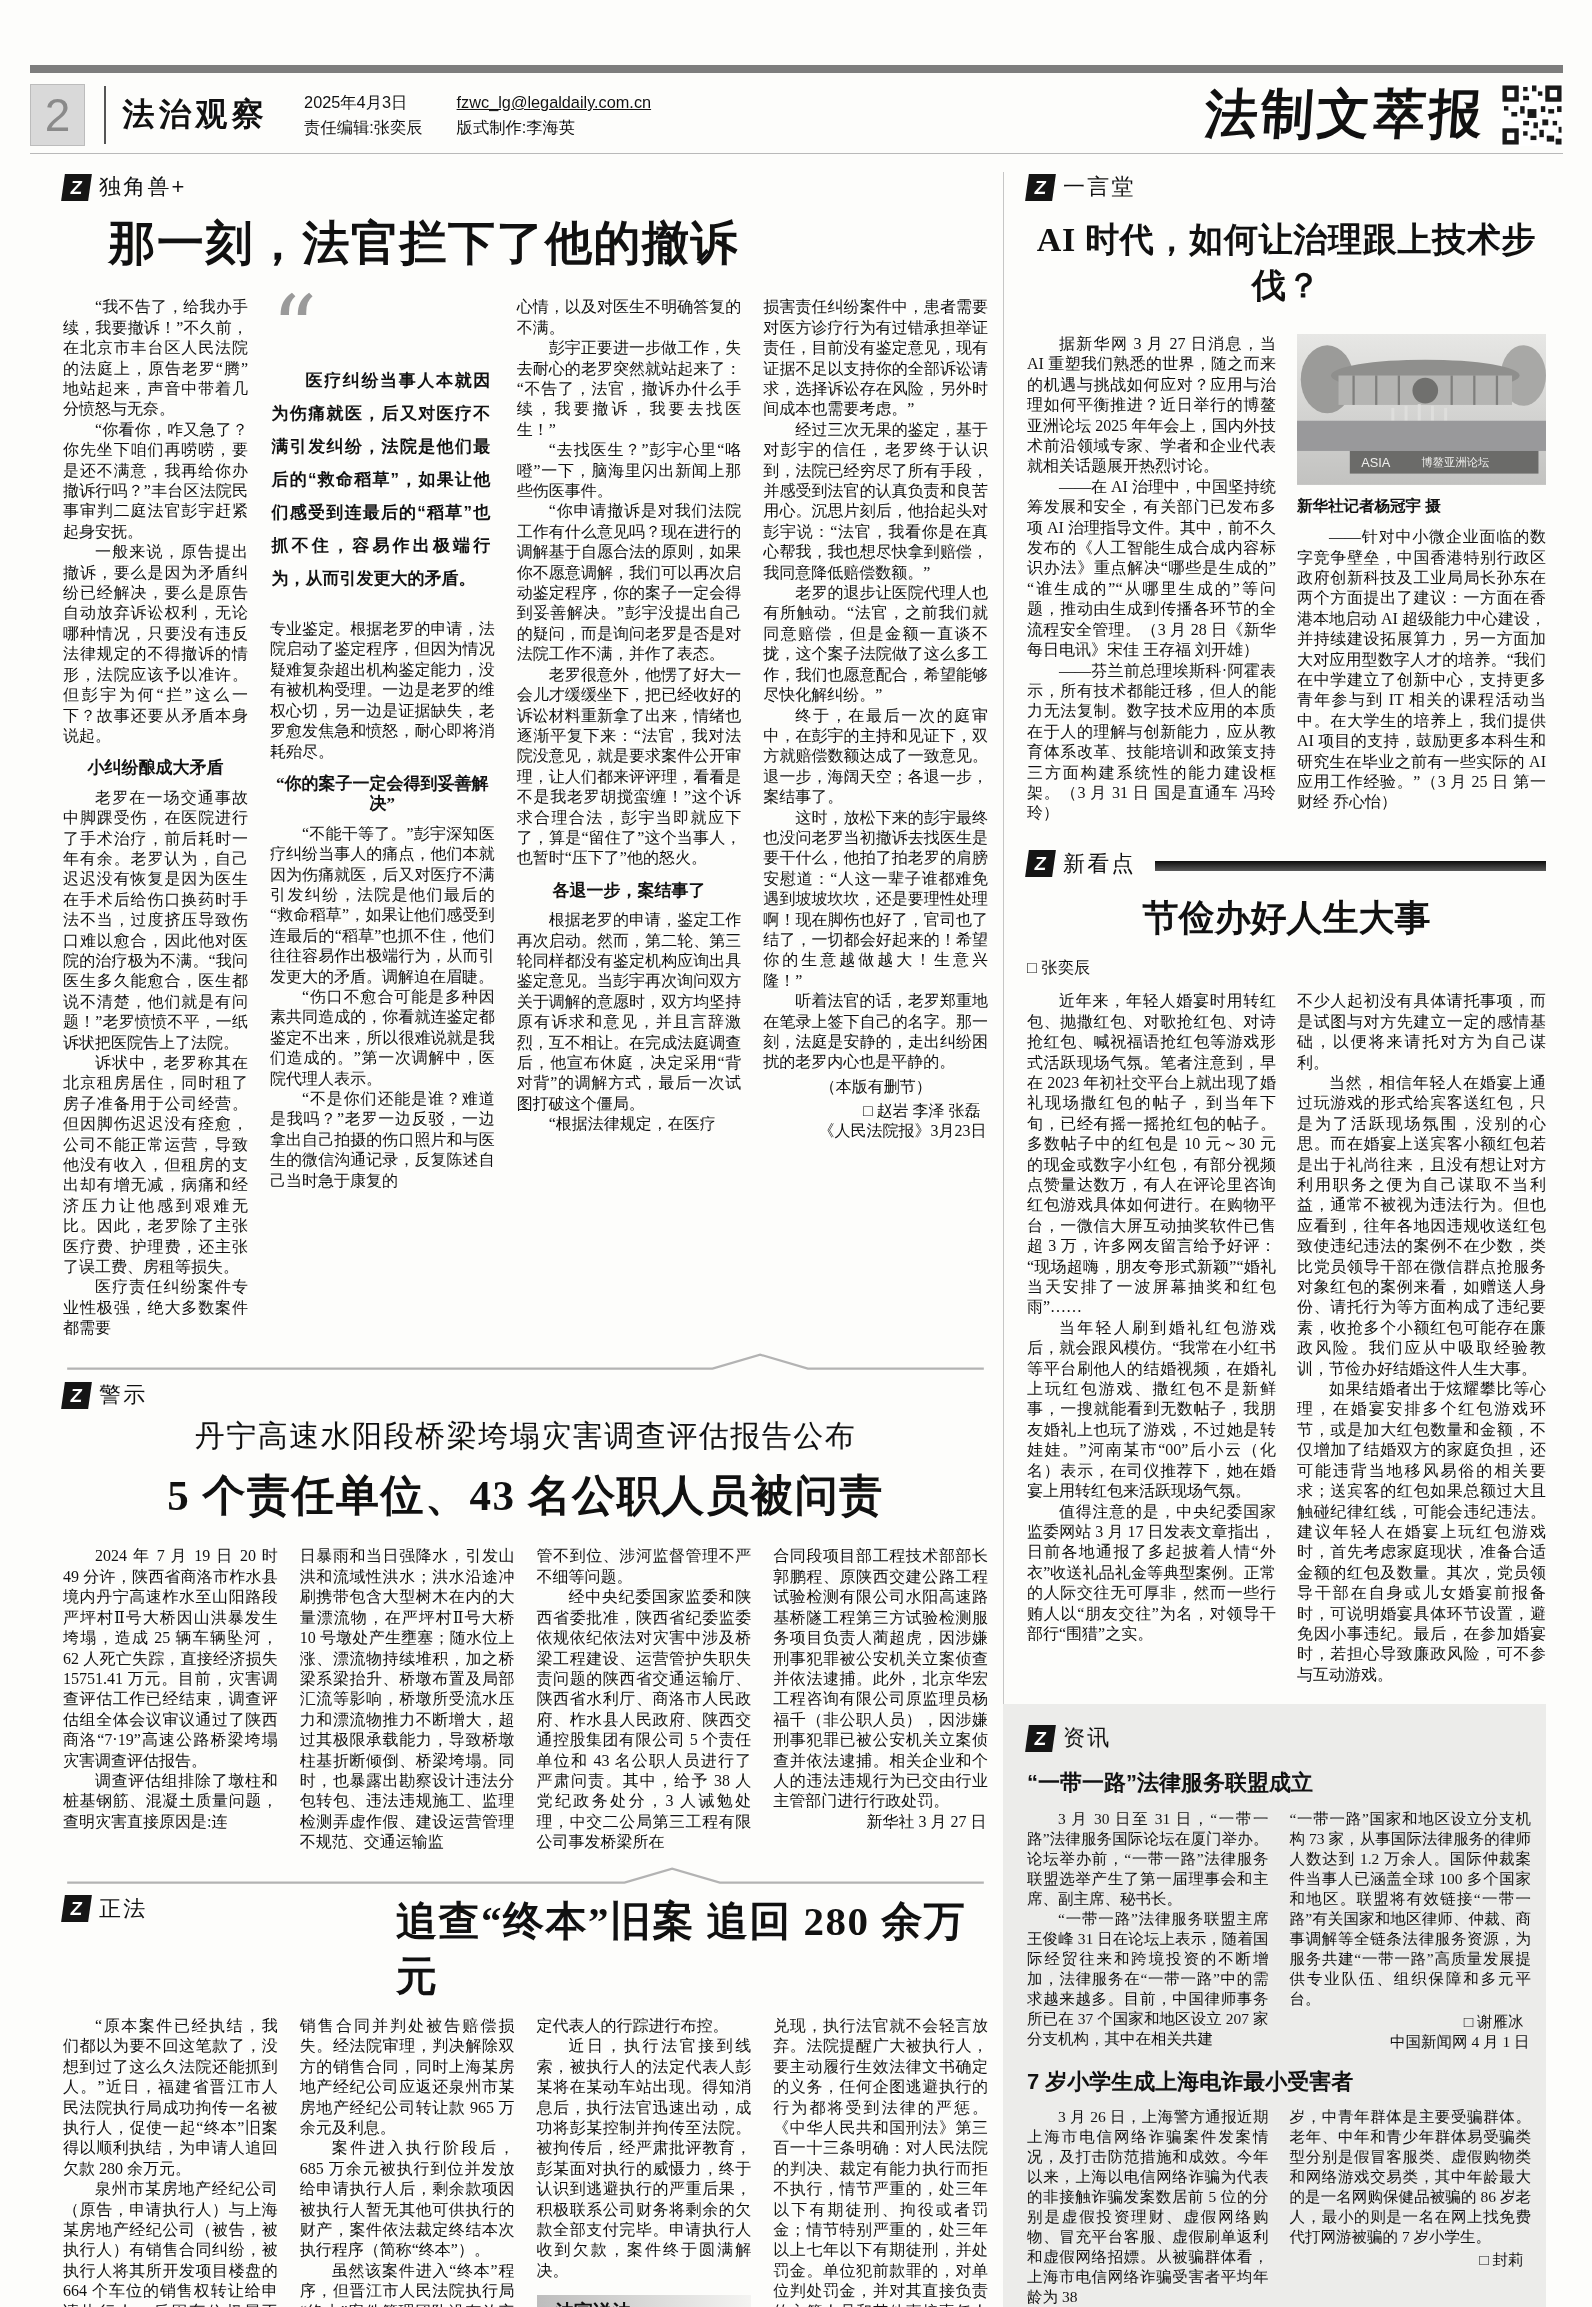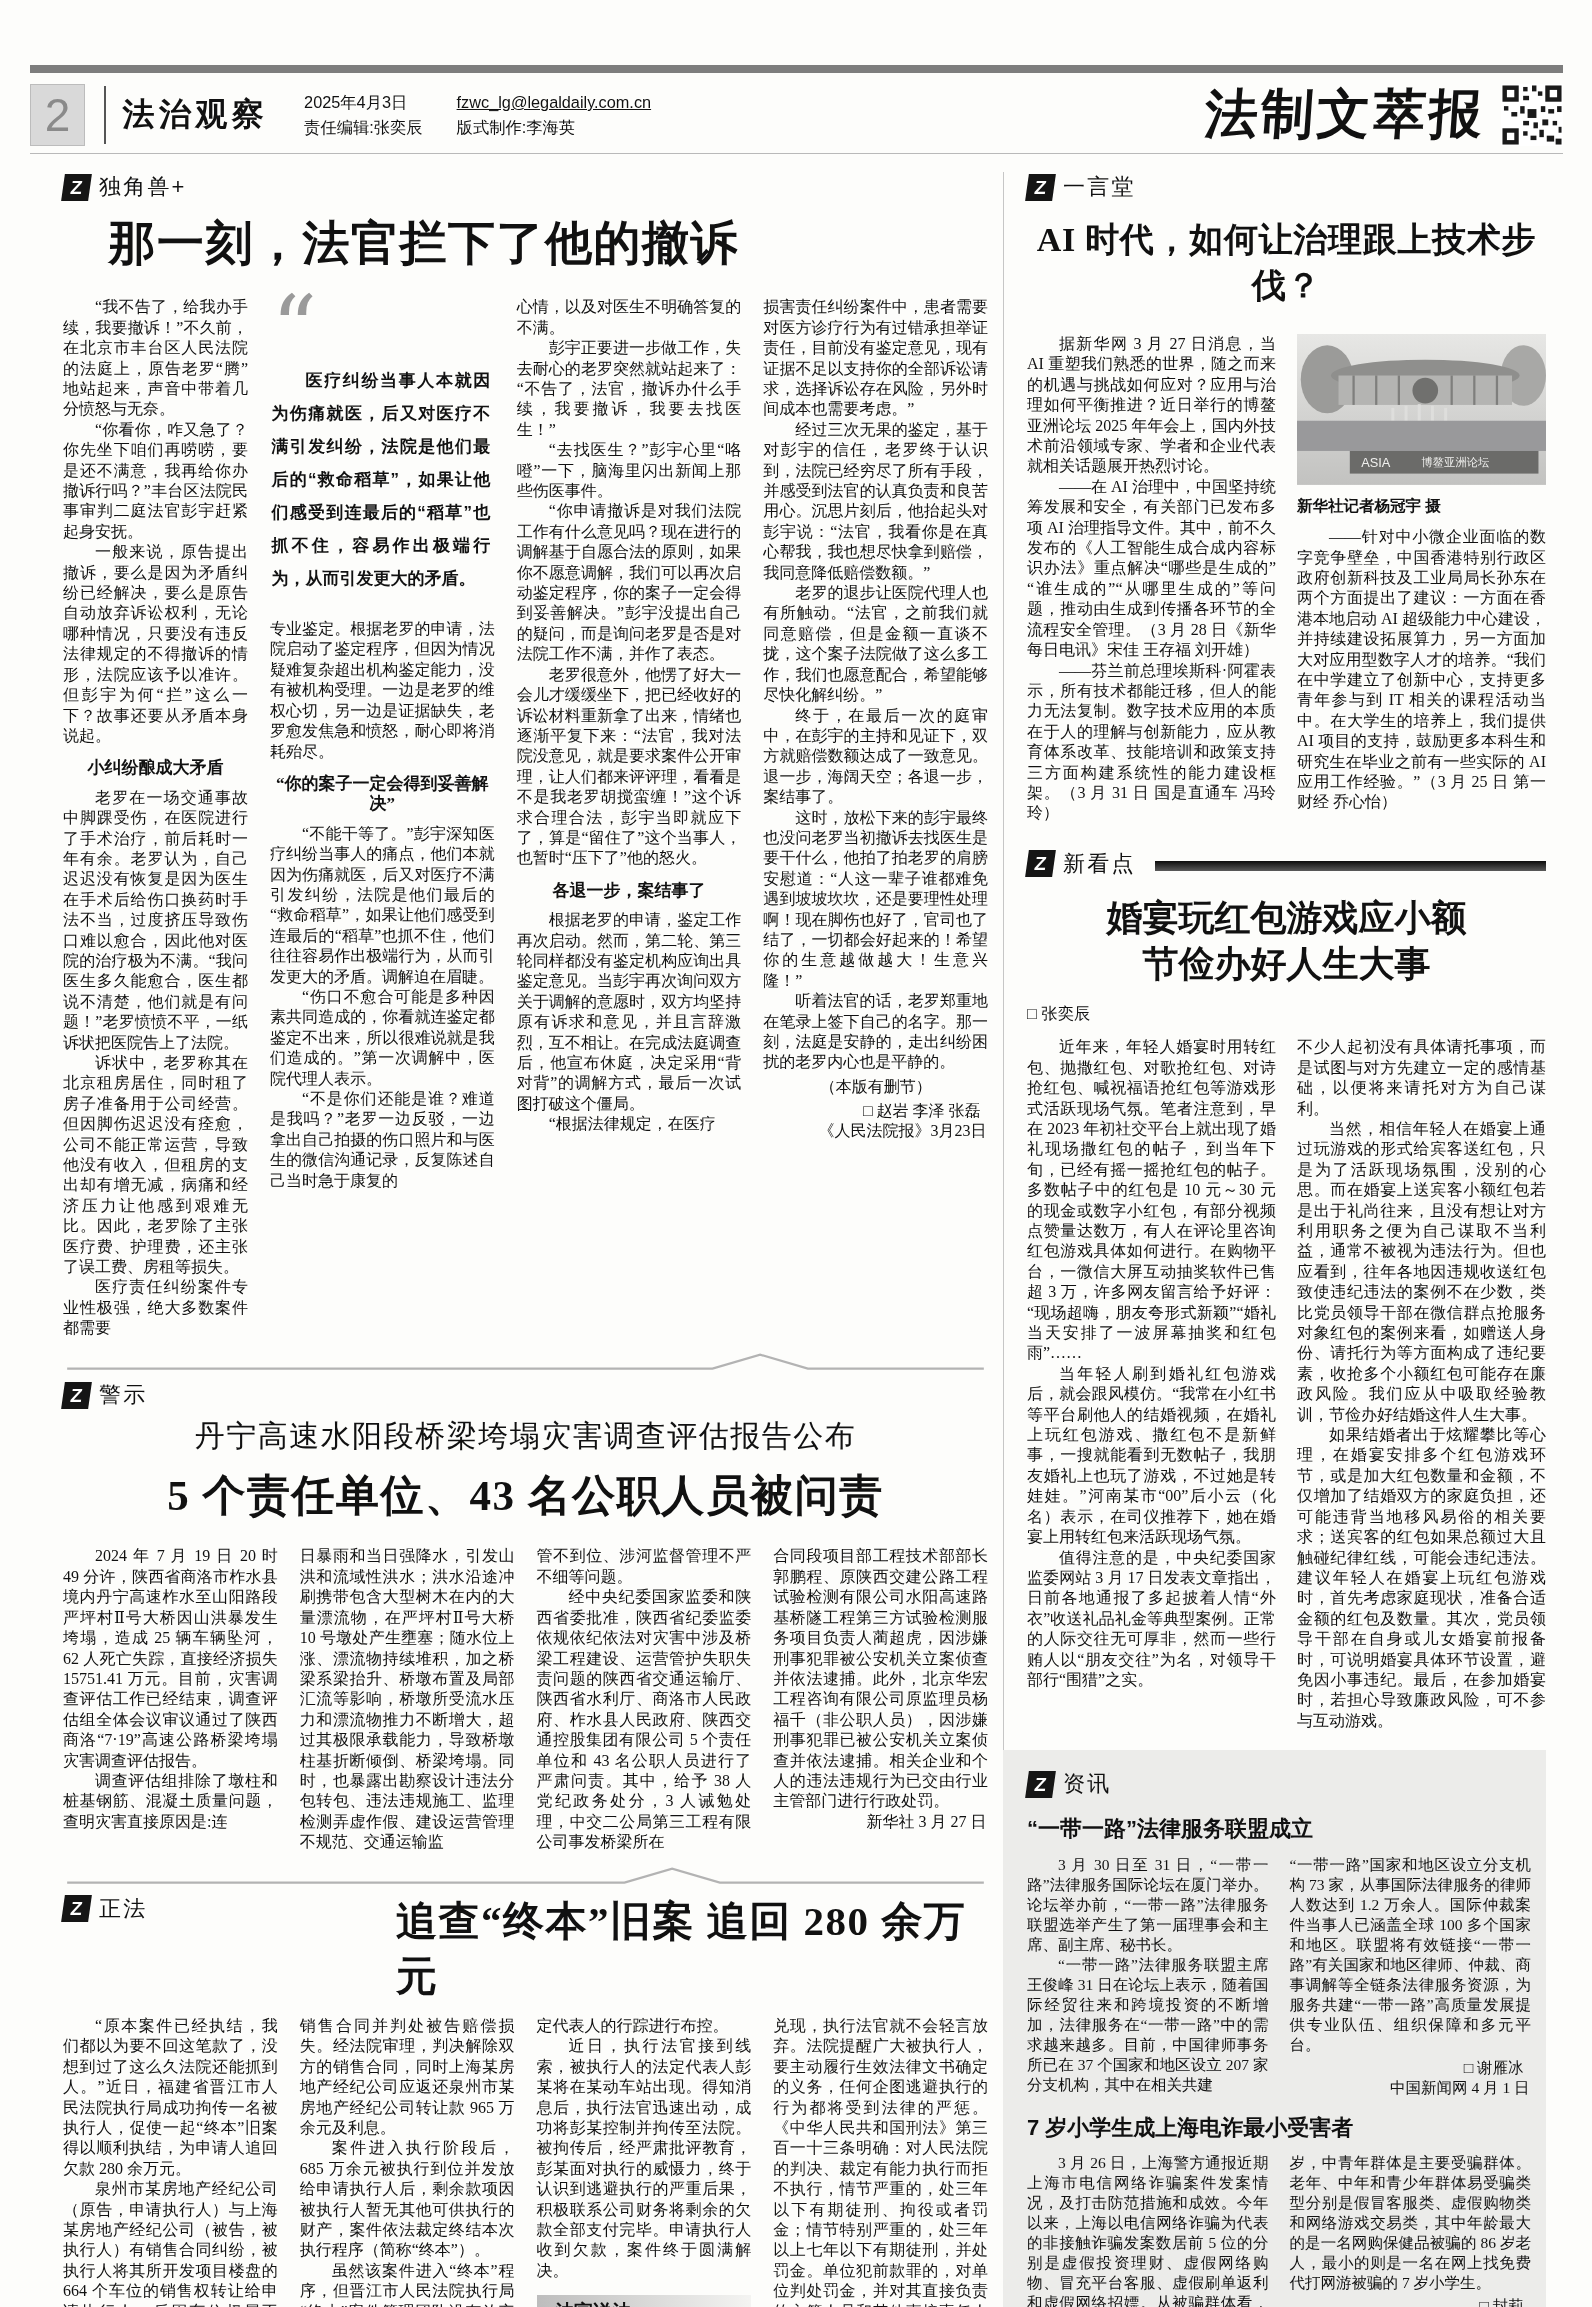--- a/index.html
+++ b/index.html
@@ -309,21 +309,20 @@
         </div>
       </div>
 
       <div style="margin-top:25px">
         <div class="slabel">
           <span class="sicon">Z</span>
           <span class="sname">新看点</span>
           <span class="label-bar"></span>
         </div>
         <div class="xkd-head">
-          <div>婚宴玩红包游戏应小额</div>
           <div>节俭办好人生大事</div>
         </div>
         <div class="xkd-byline">□ 张奕辰</div>
         <div class="cols" style="gap:21px">
           <div class="col">
               <div class="blk p">近年来，年轻人婚宴时用转红包、抛撒红包、对歌抢红包、对诗抢红包、喊祝福语抢红包等游戏形式活跃现场气氛。笔者注意到，早在 2023 年初社交平台上就出现了婚礼现场撒红包的帖子，到当年下旬，已经有摇一摇抢红包的帖子。多数帖子中的红包是 10 元～30 元的现金或数字小红包，有部分视频点赞量达数万，有人在评论里咨询红包游戏具体如何进行。在购物平台，一微信大屏互动抽奖软件已售超 3 万，许多网友留言给予好评：“现场超嗨，朋友夸形式新颖”“婚礼当天安排了一波屏幕抽奖和红包雨”……</div>
               <div class="blk p">当年轻人刷到婚礼红包游戏后，就会跟风模仿。“我常在小红书等平台刷他人的结婚视频，在婚礼上玩红包游戏、撒红包不是新鲜事，一搜就能看到无数帖子，我朋友婚礼上也玩了游戏，不过她是转娃娃。”河南某市“00”后小云（化名）表示，在司仪推荐下，她在婚宴上用转红包来活跃现场气氛。</div>
               <div class="blk p">值得注意的是，中央纪委国家监委网站 3 月 17 日发表文章指出，日前各地通报了多起披着人情“外衣”收送礼品礼金等典型案例。正常的人际交往无可厚非，然而一些行贿人以“朋友交往”为名，对领导干部行“围猎”之实。</div>
             </div>
           <div class="col">

